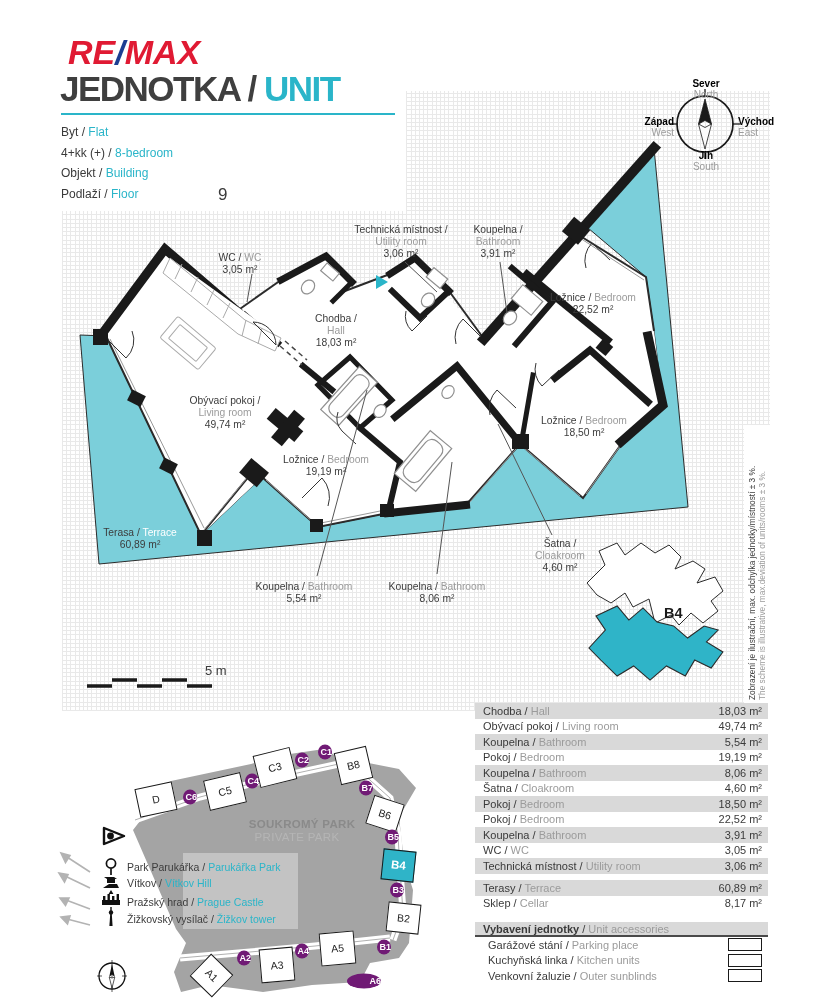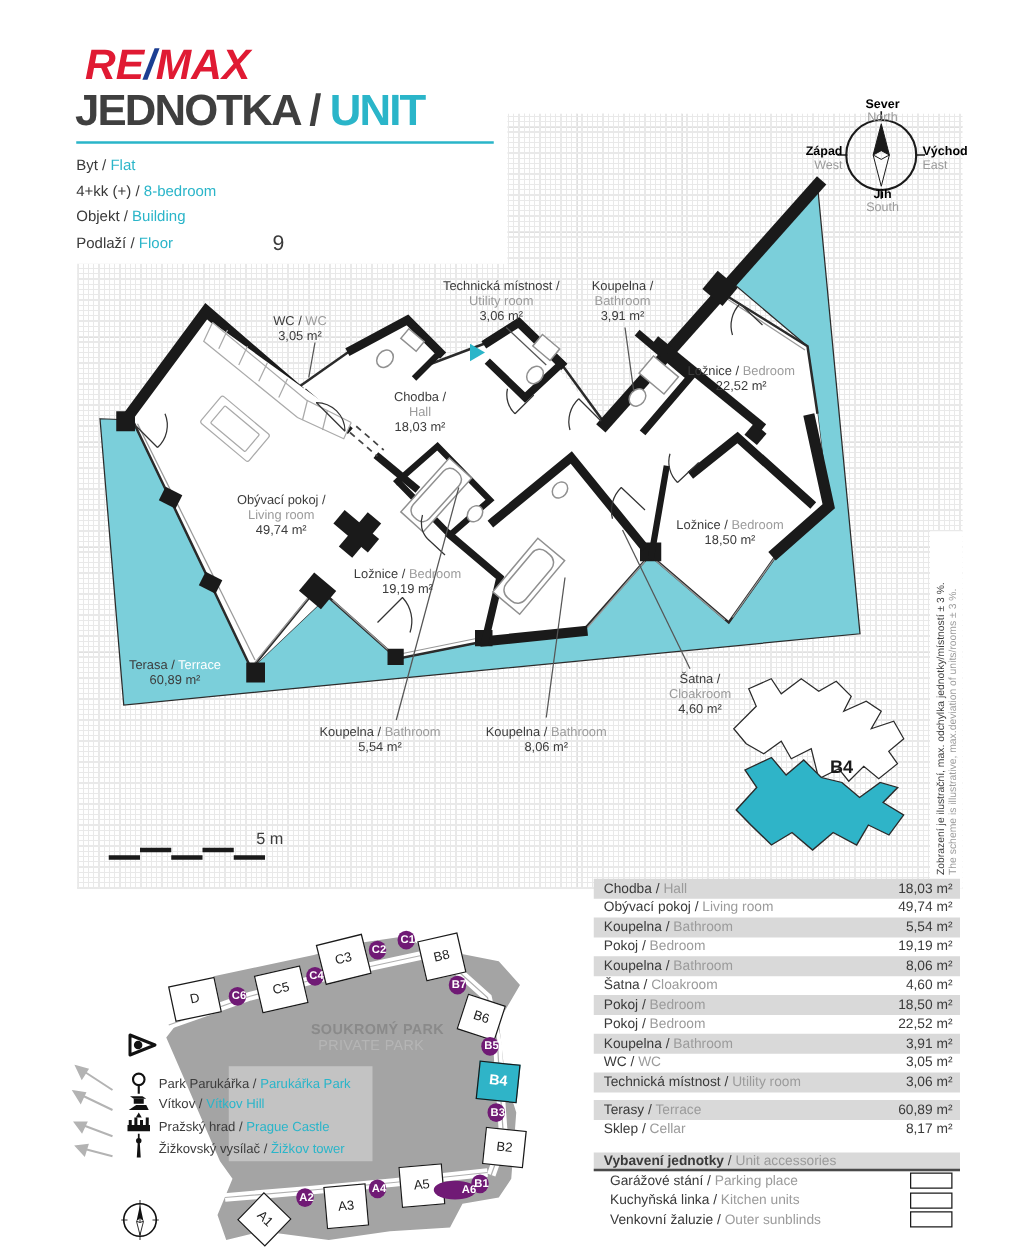--- a/index.html
+++ b/index.html
@@ -237,21 +237,21 @@
 <div class="abs" style="left:196px;top:960px;width:29px;height:29px;background:#fff;border:1.3px solid #1a1a1a;transform:rotate(44deg);text-align:center;line-height:29px;font-size:10.5px;color:#222;">A1</div>
 
 <div class="bdg" style="left:190px;top:797px;">C6</div>
 <div class="bdg" style="left:252px;top:781px;">C4</div>
 <div class="bdg" style="left:302px;top:760px;">C2</div>
 <div class="bdg" style="left:325px;top:752px;">C1</div>
 <div class="bdg" style="left:366px;top:788px;">B7</div>
 <div class="bdg" style="left:392px;top:837px;">B5</div>
 <div class="bdg" style="left:397px;top:890px;">B3</div>
 <div class="bdg" style="left:384px;top:947px;">B1</div>
-<div class="bdg" style="left:364px;top:952px;padding-left:20px;">A6</div>
+<div class="bdg" style="left:364px;top:981px;padding-left:20px;">A6</div>
 <div class="bdg" style="left:302px;top:951px;">A4</div>
 <div class="bdg" style="left:244px;top:958px;">A2</div>
 
 <svg class="abs" style="left:55px;top:820px;" width="90" height="186" viewBox="0 0 90 186">
 
   <g stroke="#b3b3b3" stroke-width="1.6" fill="#b3b3b3">
     <line x1="35" y1="52" x2="12" y2="37"></line>
       <polygon points="6,33 15,35.5 10.5,42.5"></polygon>
     <line x1="35" y1="68" x2="10" y2="56"></line>
       <polygon points="4,53 13,54.5 9.5,62"></polygon>

